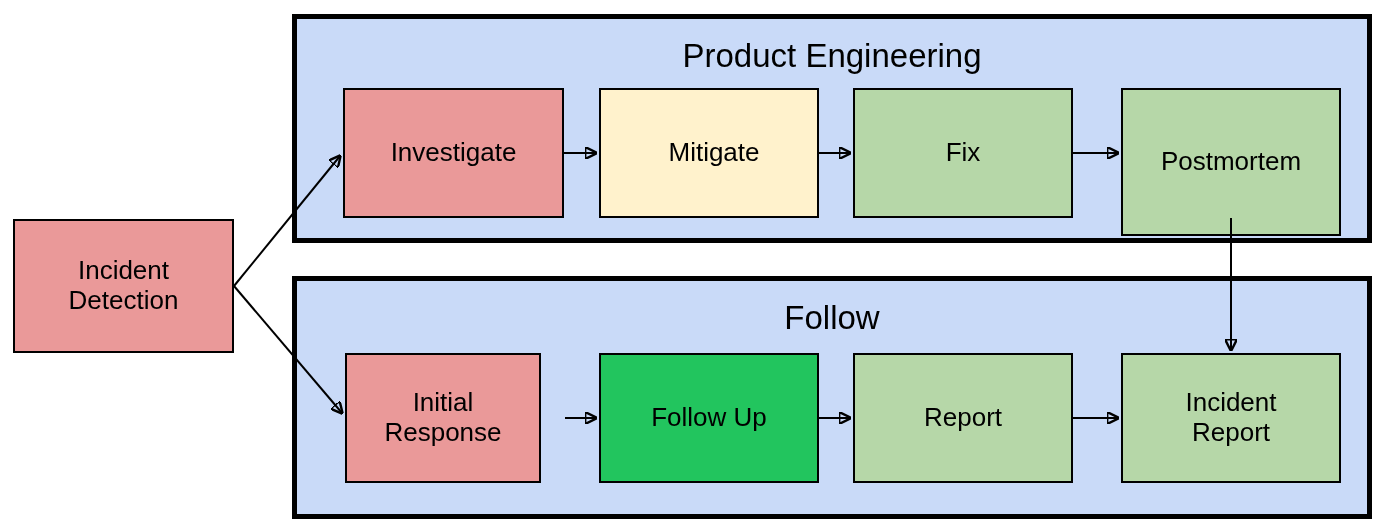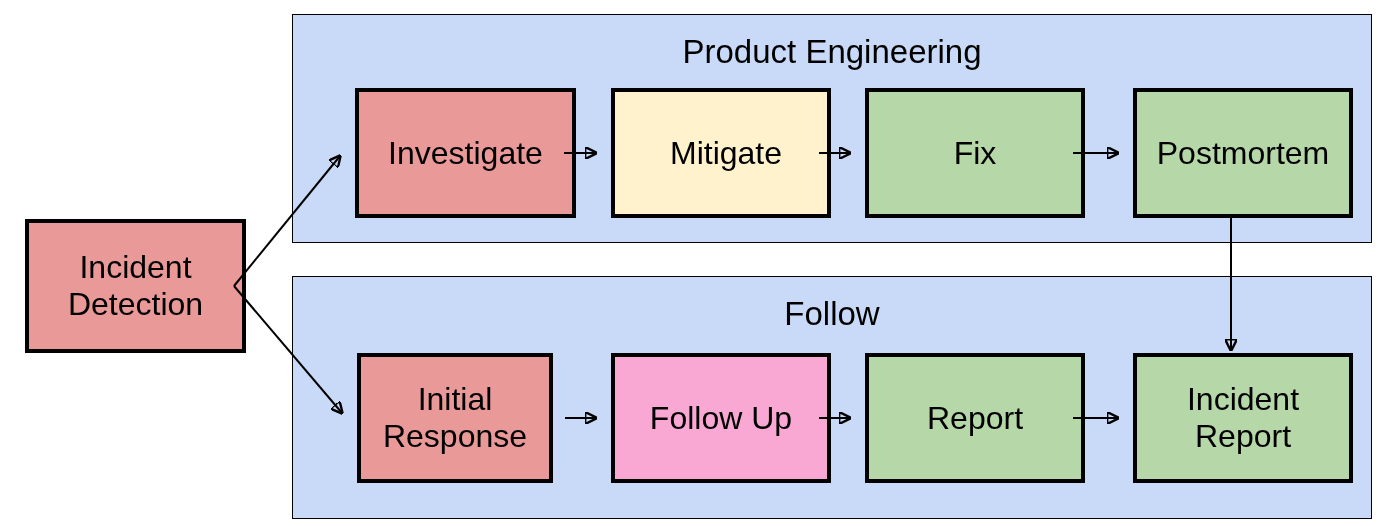--- a/index.html
+++ b/index.html
@@ -7,42 +7,41 @@
   body { font-family: "Liberation Sans", sans-serif; color: #000; }
   .canvas {
     position: relative;
     width: 1386px;
     height: 526px;
     background: #ffffff;
     overflow: hidden;
   }
   .lane {
     position: absolute;
-    border: 1px solid #c2410c;
+    border: 5px solid #c2410c;
   }
   .lane-title {
     position: absolute;
     top: 18px;
     left: 0;
     right: 0;
     text-align: center;
     font-size: 33px;
     line-height: 1.15;
   }
   .node {
     position: absolute;
-    border: 4px solid #0f172a;
+    border: 2px solid #0f172a;
     display: flex;
     align-items: center;
     justify-content: center;
     text-align: center;
-    font-size: 32px;
+    font-size: 26px;
     line-height: 1.15;
     white-space: pre-line;
-    margin-left: 12px;
   }
   .arrows {
     position: absolute;
     left: 0;
     top: 0;
     pointer-events: none;
   }
   .arrows path {
     fill: none;
     stroke: #000;
@@ -69,29 +68,29 @@
 
   <div class="node" style="left: 343px; top: 88px; width: 221px; height: 130px; background: rgb(234, 153, 153); border-color: rgb(0, 0, 0);">
     <span>Investigate</span>
   </div>
   <div class="node" style="left: 599px; top: 88px; width: 220px; height: 130px; background: rgb(255, 242, 204); border-color: rgb(0, 0, 0); padding-left: 10px;">
     <span>Mitigate</span>
   </div>
   <div class="node" style="left: 853px; top: 88px; width: 220px; height: 130px; background: rgb(182, 215, 168); border-color: rgb(0, 0, 0);">
     <span>Fix</span>
   </div>
-  <div class="node" style="left: 1121px; top: 88px; width: 220px; height: 130px; background: rgb(182, 215, 168); border-color: rgb(0, 0, 0); align-items: center;">
+  <div class="node" style="left: 1121px; top: 88px; width: 220px; height: 148px; background: rgb(182, 215, 168); border-color: rgb(0, 0, 0); align-items: center;">
     <span>Postmortem</span>
   </div>
 
   <div class="node" style="left: 345px; top: 353px; width: 196px; height: 130px; background: rgb(234, 153, 153); border-color: rgb(0, 0, 0);">
     <span>Initial
 Response</span>
   </div>
-  <div class="node" style="left: 599px; top: 353px; width: 220px; height: 130px; background: #f9a8d4; border-color: rgb(0, 0, 0);">
+  <div class="node" style="left: 599px; top: 353px; width: 220px; height: 130px; background: #22c55e; border-color: rgb(0, 0, 0);">
     <span>Follow Up</span>
   </div>
   <div class="node" style="left: 853px; top: 353px; width: 220px; height: 130px; background: rgb(182, 215, 168); border-color: rgb(0, 0, 0);">
     <span>Report</span>
   </div>
   <div class="node" style="left: 1121px; top: 353px; width: 220px; height: 130px; background: rgb(182, 215, 168); border-color: rgb(0, 0, 0);">
     <span>Incident
 Report</span>
   </div>
 

